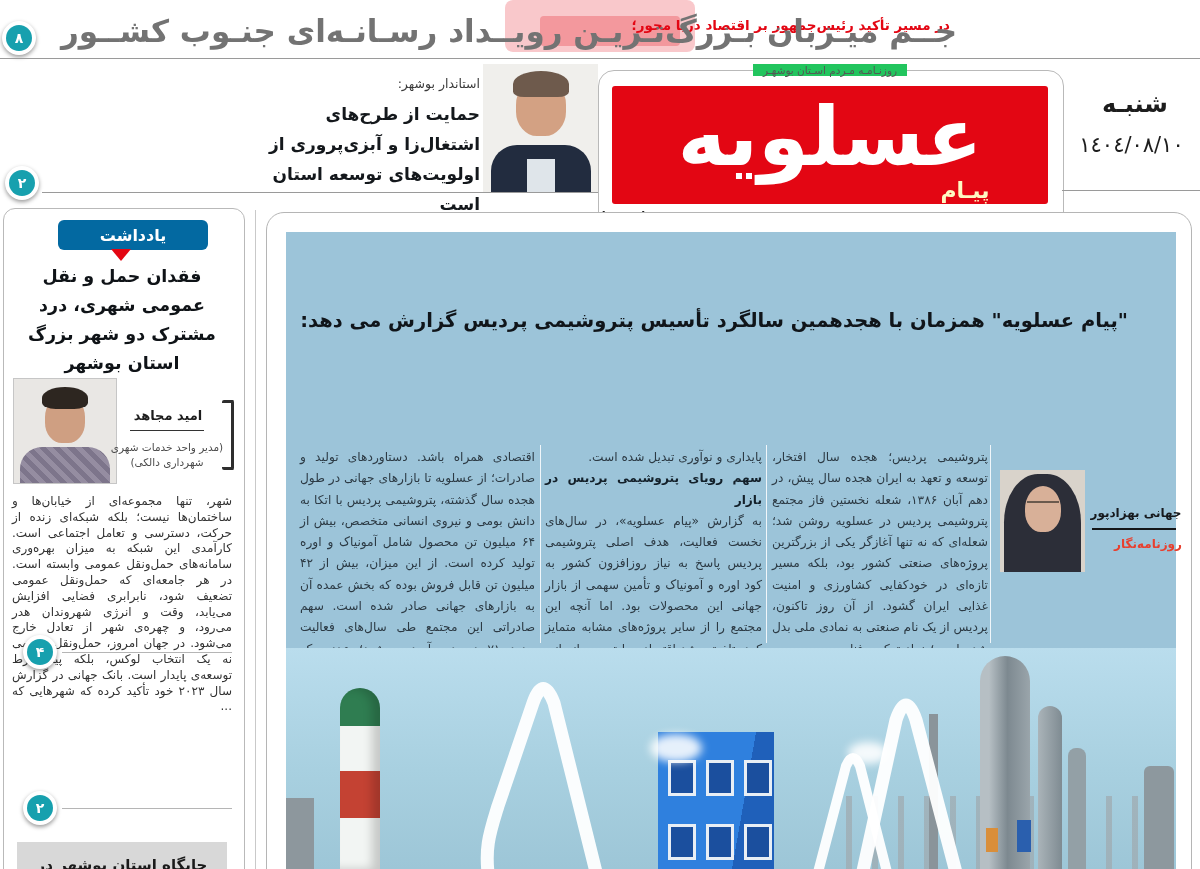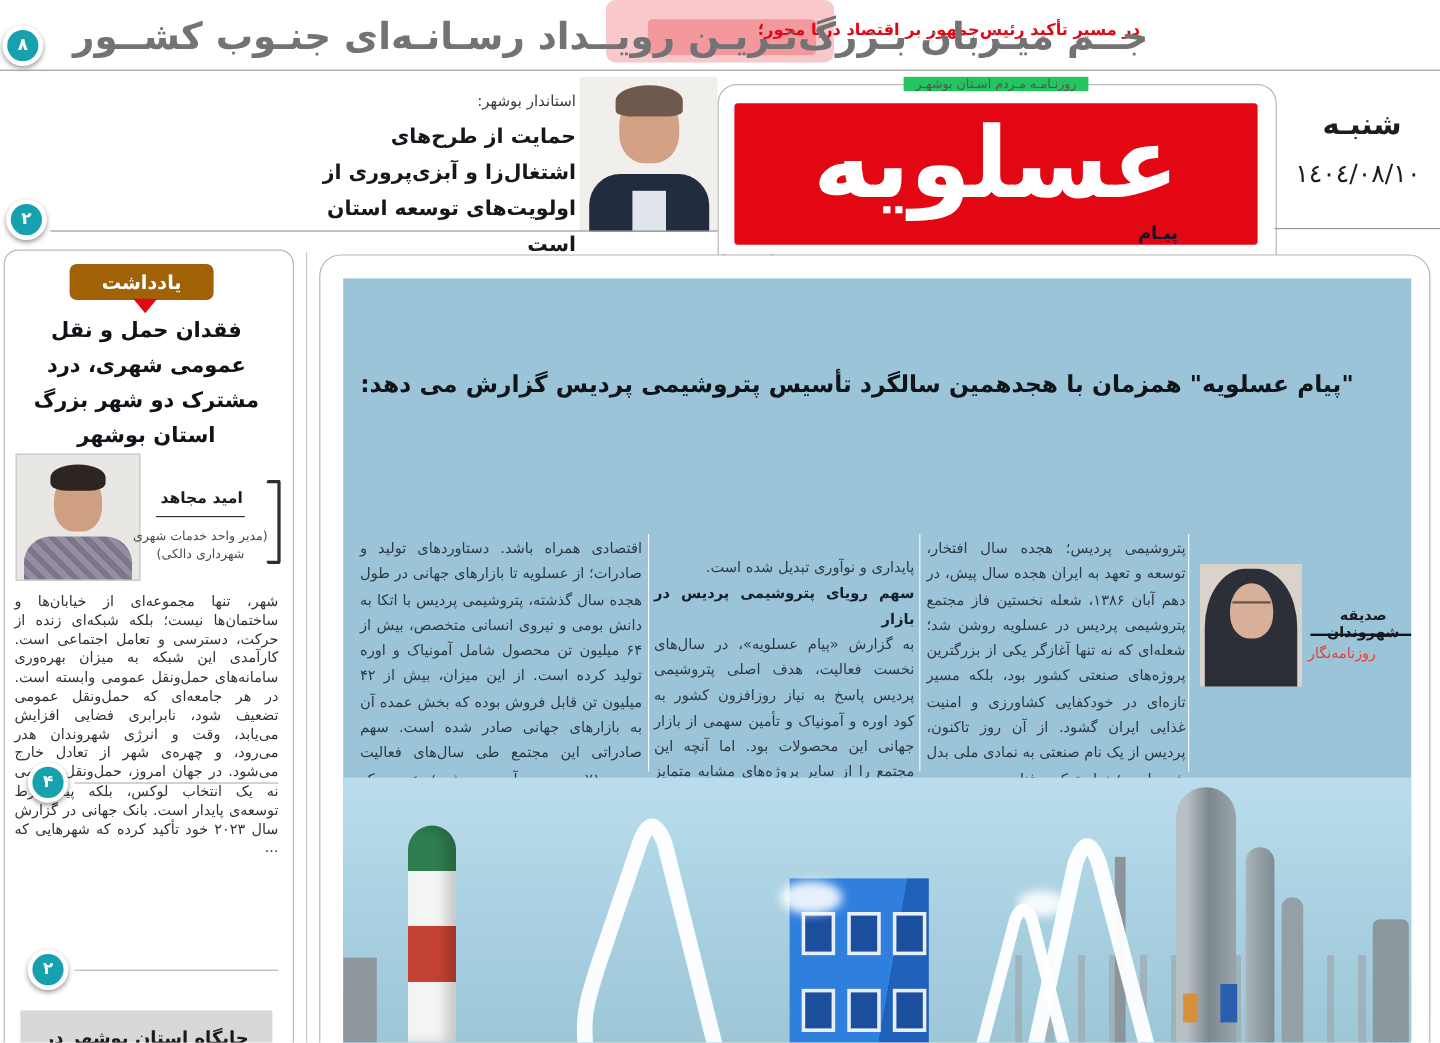--- a/index.html
+++ b/index.html
@@ -31,21 +31,21 @@
   .gov-photo .shirt{position:absolute;left:44px;bottom:0;width:28px;height:34px;background:#dfe5ea;}
   .gov-photo .head{position:absolute;left:33px;top:14px;width:50px;height:58px;background:#d3a183;border-radius:46% 46% 42% 42%;}
   .gov-photo .hair{position:absolute;left:30px;top:7px;width:56px;height:26px;background:#6e5a4c;border-radius:50% 50% 20% 20%;}
 
   
   .mast-box{left:598px;top:70px;width:464px;height:162px;background:#fff;border:1.5px solid #b9b9b9;border-radius:16px;}
   .mast-tagline{left:598px;top:64px;width:464px;text-align:center;font-size:10.5px;color:#555;letter-spacing:2px;}
   .mast-tagline span{background:#22c55e;padding:0 10px;}
   .mast-red{left:612px;top:86px;width:436px;height:118px;background:#e30613;border-radius:3px;overflow:hidden;}
   .mast-logo{position:absolute;left:0;top:-8px;width:100%;text-align:center;color:#fff;font-size:82px;font-weight:900;line-height:118px;}
-  .mast-logo-sub{position:absolute;left:318px;bottom:1px;width:70px;text-align:center;color:#0f172a;font-size:15px;font-weight:bold;}
+  .mast-logo-sub{position:absolute;left:318px;bottom:1px;width:70px;text-align:center;color:#fef9c3;font-size:22px;font-weight:bold;}
   .mast-issue{left:598px;top:210px;width:464px;text-align:center;font-size:11px;color:#4a4a4a;white-space:nowrap;}
   .mast-issue .site{font-weight:bold;color:#222;font-size:11.5px;}
   .weekday{left:1085px;top:90px;width:100px;text-align:center;font-size:24px;font-weight:bold;color:#1d1d1d;}
   .hijri-date{left:1068px;top:133px;width:127px;text-align:center;font-size:21px;color:#1d1d1d;}
 
   
   .main-box{left:266px;top:212px;width:924px;height:690px;border:1.5px solid #b5b5b5;border-radius:18px;background:#fff;}
   .blue-panel{left:286px;top:232px;width:890px;height:637px;background:#9cc4d9;}
   .art-kicker{right:72px;top:309px;font-size:19.5px;font-weight:bold;color:#10151a;}
   .art-headline{right:32px;top:331px;font-size:49px;font-weight:900;color:#121519;letter-spacing:-1px;}
@@ -54,21 +54,21 @@
   .col-sep{position:absolute;top:445px;height:198px;width:0;border-right:1.5px solid rgba(255,255,255,.85);}
   .subhead{font-weight:bold;color:#13202a;}
 
   
   .auth-photo{left:1000px;top:470px;width:85px;height:102px;background:#d9d3cb;overflow:hidden;}
   .auth-photo .chador{position:absolute;left:4px;top:4px;width:77px;height:110px;background:#2c2e38;border-radius:44% 44% 10% 10%;}
   .auth-photo .face{position:absolute;left:25px;top:16px;width:36px;height:46px;background:#d8b098;border-radius:50% 50% 44% 44%;}
   .auth-photo .glasses{position:absolute;left:27px;top:31px;width:32px;height:7px;border-top:2px solid #6b5a4d;}
   .auth-name{left:1090px;top:506px;width:92px;text-align:center;font-size:12px;font-weight:bold;color:#16191d;}
   .auth-line{left:1092px;top:528px;width:84px;border-top:2px solid #14171a;}
-  .auth-role{left:1090px;top:537px;width:92px;text-align:left;font-size:12px;font-weight:normal;color:#e8402f;}
+  .auth-role{left:1090px;top:537px;width:92px;text-align:right;font-size:12px;font-weight:bold;color:#e8402f;}
 
   
   .plant{left:286px;top:648px;width:890px;height:221px;overflow:hidden;
          background:linear-gradient(180deg,#badded 0%,#a8d0e0 55%,#9dc6d7 100%);}
   .chimney{position:absolute;left:54px;top:40px;width:40px;height:181px;border-radius:20px 20px 0 0;
            background:linear-gradient(180deg,#2f7d51 0 21%,#f2f5f3 21% 46%,#c44233 46% 72%,#f2f5f3 72% 100%);
            box-shadow:inset -8px 0 10px rgba(0,0,0,.18);}
   .bldg{position:absolute;left:372px;top:84px;width:116px;height:137px;
         background:linear-gradient(100deg,#2f80de 0 70%,#1f60ba 70% 100%);}
   .bwin{position:absolute;width:22px;height:30px;background:#1b4f9e;border:3px solid #e8eef5;}
@@ -82,21 +82,21 @@
   .towerD{position:absolute;left:782px;top:100px;width:18px;height:121px;background:#93a0a6;border-radius:8px 8px 0 0;}
   .towerE{position:absolute;left:858px;top:118px;width:30px;height:103px;background:#8d989e;border-radius:6px 6px 0 0;}
   .plantmisc{position:absolute;left:560px;top:148px;width:330px;height:73px;opacity:.75;
              background:repeating-linear-gradient(90deg,#9fabb1 0 6px,transparent 6px 26px);}
   .accent1{position:absolute;left:700px;top:180px;width:12px;height:24px;background:#d98e3a;}
   .accent2{position:absolute;left:731px;top:172px;width:14px;height:32px;background:#2a5fae;}
   .peaks{position:absolute;left:0;top:0;}
 
   
   .side-box{left:3px;top:208px;width:240px;height:700px;border:1.5px solid #b9b9b9;border-radius:12px;background:#fff;}
-  .note-badge{left:58px;top:220px;width:120px;height:30px;background:#a16207;border-radius:6px;
+  .note-badge{left:58px;top:220px;width:150px;height:30px;background:#0369a1;border-radius:6px;
               color:#fff;font-size:16px;font-weight:bold;display:flex;align-items:center;justify-content:center;}
   .note-badge::after{content:"";position:absolute;left:53px;top:29px;border:10px solid transparent;border-top:12px solid #e30613;}
   .note-head{left:14px;top:262px;width:216px;text-align:center;font-size:17.5px;font-weight:bold;color:#0f1317;line-height:29px;}
   .note-photo{left:13px;top:378px;width:102px;height:104px;background:#e9e7e4;border:1px solid #c6c6c6;overflow:hidden;}
   .note-photo .shirt{position:absolute;left:6px;bottom:-16px;width:90px;height:52px;border-radius:22px 22px 0 0;
                      background:repeating-linear-gradient(45deg,#7d758b 0 5px,#958da1 5px 10px);}
   .note-photo .head{position:absolute;left:31px;top:16px;width:40px;height:48px;background:#cf9f82;border-radius:46% 46% 42% 42%;}
   .note-photo .hair{position:absolute;left:28px;top:8px;width:46px;height:22px;background:#2d2620;border-radius:50% 50% 30% 30%;}
   .note-auth-name{left:118px;top:408px;width:100px;text-align:center;font-size:13px;font-weight:bold;color:#1c1c1c;}
   .note-auth-line{left:130px;top:430px;width:74px;border-top:1.5px solid #333;}
@@ -181,26 +181,26 @@
 
   <div class="abs main-box"></div>
   <div class="abs blue-panel"></div>
   <div class="abs art-kicker">"پیام عسلویه" همزمان با هجدهمین سالگرد تأسیس پتروشیمی پردیس گزارش می دهد:</div>
 
   <div class="abs auth-photo">
     <div class="chador"></div>
     <div class="face"></div>
     <div class="glasses"></div>
   </div>
-  <div class="abs auth-name">صدیقه شهروندان</div>
+  <div class="abs auth-name">جهانی بهزادپور</div>
   <div class="abs auth-line"></div>
   <div class="abs auth-role">روزنامه‌نگار</div>
 
   <div class="art-col" style="left:772px;width:216px;">پتروشیمی پردیس؛ هجده سال افتخار، توسعه و تعهد به ایران هجده سال پیش، در دهم آبان ۱۳۸۶، شعله نخستین فاز مجتمع پتروشیمی پردیس در عسلویه روشن شد؛ شعله‌ای که نه تنها آغازگر یکی از بزرگترین پروژه‌های صنعتی کشور بود، بلکه مسیر تازه‌ای در خودکفایی کشاورزی و امنیت غذایی ایران گشود. از آن روز تاکنون، پردیس از یک نام صنعتی به نمادی ملی بدل شده است؛ نماد ترکیب فناوری، بهره‌وری، صادرات موفق و مسئولیت اجتماعی. امروز، در آستانه هجده‌سالگی این مجتمع عظیم، مرور مسیر طی‌شده نشان می‌دهد که چگونه «پردیس» فراتر از یک واحد تولیدی، به مدرسه‌ای از مدیریت،</div>
-  <div class="art-col" style="left:545px;width:217px;margin-top:16px;">
+  <div class="art-col" style="left:545px;width:217px;">
     <div>پایداری و نوآوری تبدیل شده است.</div>
     <div class="subhead">سهم رویای پتروشیمی پردیس در بازار</div>
     <div>به گزارش «پیام عسلویه»، در سال‌های نخست فعالیت، هدف اصلی پتروشیمی پردیس پاسخ به نیاز روزافزون کشور به کود اوره و آمونیاک و تأمین سهمی از بازار جهانی این محصولات بود. اما آنچه این مجتمع را از سایر پروژه‌های مشابه متمایز کرد، تلفیق رشد اقتصادی با توسعه انسانی و زیست‌محیطی بود. از همان ابتدا، استانداردهای مدیریتی بین‌المللی مانند ISO 9001، ISO 14001 و OHSAS 18001 در ساختار آن پیاده‌سازی شد تا تولید در کنار بهره‌وری، با کمترین آسیب به محیط زیست و بیشترین بازده</div>
   </div>
   <div class="art-col" style="left:300px;width:235px;">اقتصادی همراه باشد. دستاوردهای تولید و صادرات؛ از عسلویه تا بازارهای جهانی در طول هجده سال گذشته، پتروشیمی پردیس با اتکا به دانش بومی و نیروی انسانی متخصص، بیش از ۶۴ میلیون تن محصول شامل آمونیاک و اوره تولید کرده است. از این میزان، بیش از ۴۲ میلیون تن قابل فروش بوده که بخش عمده آن به بازارهای جهانی صادر شده است. سهم صادراتی این مجتمع طی سال‌های فعالیت حدود ۷۱ درصد برآورد می‌شود؛ عددی که جایگاه ایران را در جمع تولیدکنندگان و صادرکنندگان عمده کود شیمیایی تثبیت کرده است. ارزآوری بیش از ۱۰ میلیارد دلاری از محل صادرات محصولات پتروشیمی پردیس ....</div>
   <div class="col-sep" style="left:990px;"></div>
   <div class="col-sep" style="left:766px;"></div>
   <div class="col-sep" style="left:540px;"></div>
 
   <div class="abs plant">

